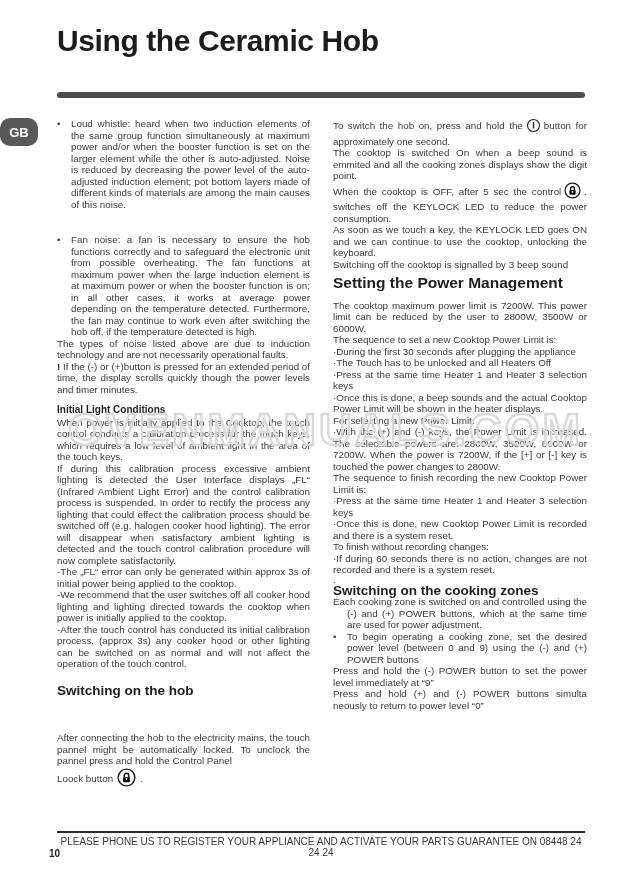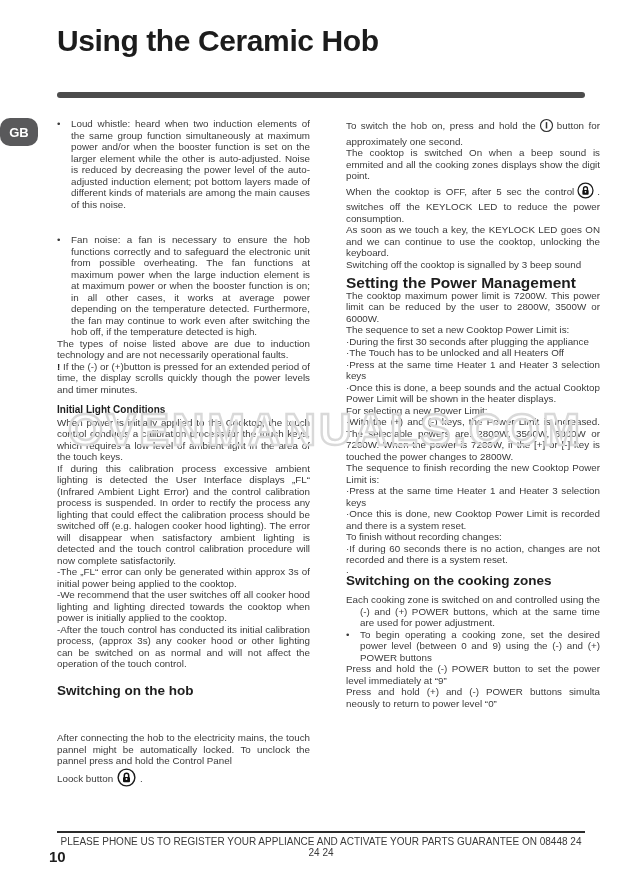--- a/index.html
+++ b/index.html
@@ -10,51 +10,51 @@
   .title-rule { position:absolute; left:57px; top:92px; width:528px; height:6px; background:#4c4c4c; border-radius:3px; }
 
   .gb-badge { position:absolute; left:0; top:118px; width:38px; height:28px; background:#59595b; color:#ffffff; font-weight:bold; font-size:13px; display:flex; align-items:center; justify-content:center;border-radius:10px; }
 
   .watermark { position:absolute; left:68px; top:404px; z-index:6; pointer-events:none; white-space:nowrap;
     font-size:45px; font-weight:bold; letter-spacing:3px;
     color:#e9e9e9; -webkit-text-fill-color:transparent; -webkit-text-stroke:2.4px #d9d9d9; }
 
   .col { position:absolute; top:118px; font-size:9.8px; line-height:11.5px; color:#3b3b3b; text-align:justify; }
   .col-left { left:57px; width:253px; }
-  .col-right { left:346px; width:254px; }
+  .col-right { left:333px; width:254px; }
   .col p { margin:0; }
 
   .bullet { display:flex; }
   .bullet .marker { flex:0 0 14px; width:14px; }
   .bullet p { flex:1; }
 
   h2 { margin:0; color:#1e1e1e; font-weight:bold; }
   .h-sm { font-size:10px;  margin-top:9px;  margin-bottom:1px; }
   .h-md { font-size:13.5px; }
-  .h-lg { font-size:15.5px; margin-top:7px; margin-bottom:1px; }
+  .h-lg { font-size:15.5px; margin-top:7px; margin-bottom:11px; }
   .h-hob { margin-top:15px; margin-bottom:36px; }
-  .h-zones { margin-top:2px; margin-bottom:8px; }
+  .h-zones { margin-top:2px; margin-bottom:0; }
 
   .mt-xs { margin-top:5px; }
   .mt-sm { margin-top:9px; }
   .mt-md { margin-top:13px; }
   .mt-lg { margin-top:16px; }
   .mt-xl { margin-top:24px; }
 
   .excl { font-weight:bold; color:#222; }
   .dot-line { line-height:7px; }
   .hang { padding-left:14px; text-indent:-14px; }
 
   .icon { display:inline-block; vertical-align:-4px; margin:0 3px; }
   .lock-line { display:flex; align-items:center; margin-top:0; height:24px; }
   .lock-line .icon { margin:0 4px; vertical-align:middle; }
 
   .footer-rule { position:absolute; left:57px; top:831px; width:528px; height:2px; background:#2b2b2b; }
   .footer-note { position:absolute; left:57px; top:836px; width:528px; text-align:center; font-size:10px; color:#3a3a3a; }
-  .page-number { position:absolute; left:49px; top:848px; font-size:15px; font-weight:bold; color:#1f1f1f; }
+  .page-number { position:absolute; left:49px; top:848px; font-size:10px; font-weight:bold; color:#1f1f1f; }
 </style>
 </head>
 <body>
 
 <div class="page">
 
   <h1 class="title">Using the Ceramic Hob</h1>
   <div class="title-rule"></div>
   <div class="gb-badge">GB</div>
   <div class="watermark">OVENMANUALS.COM</div>

